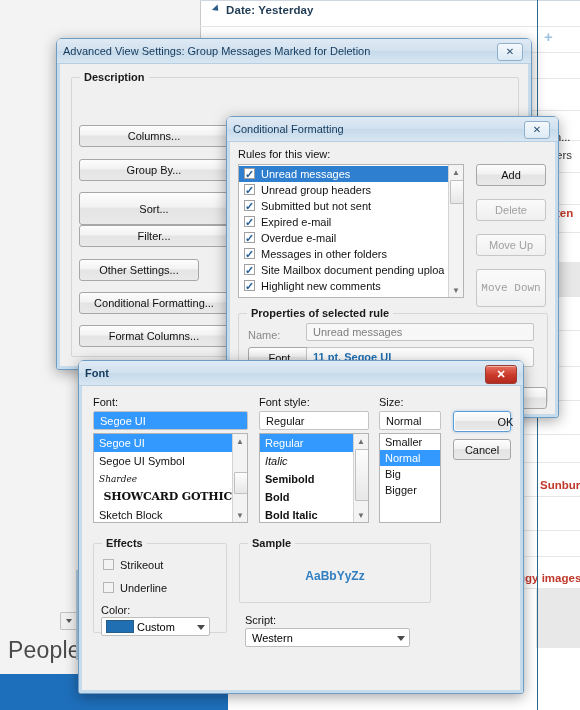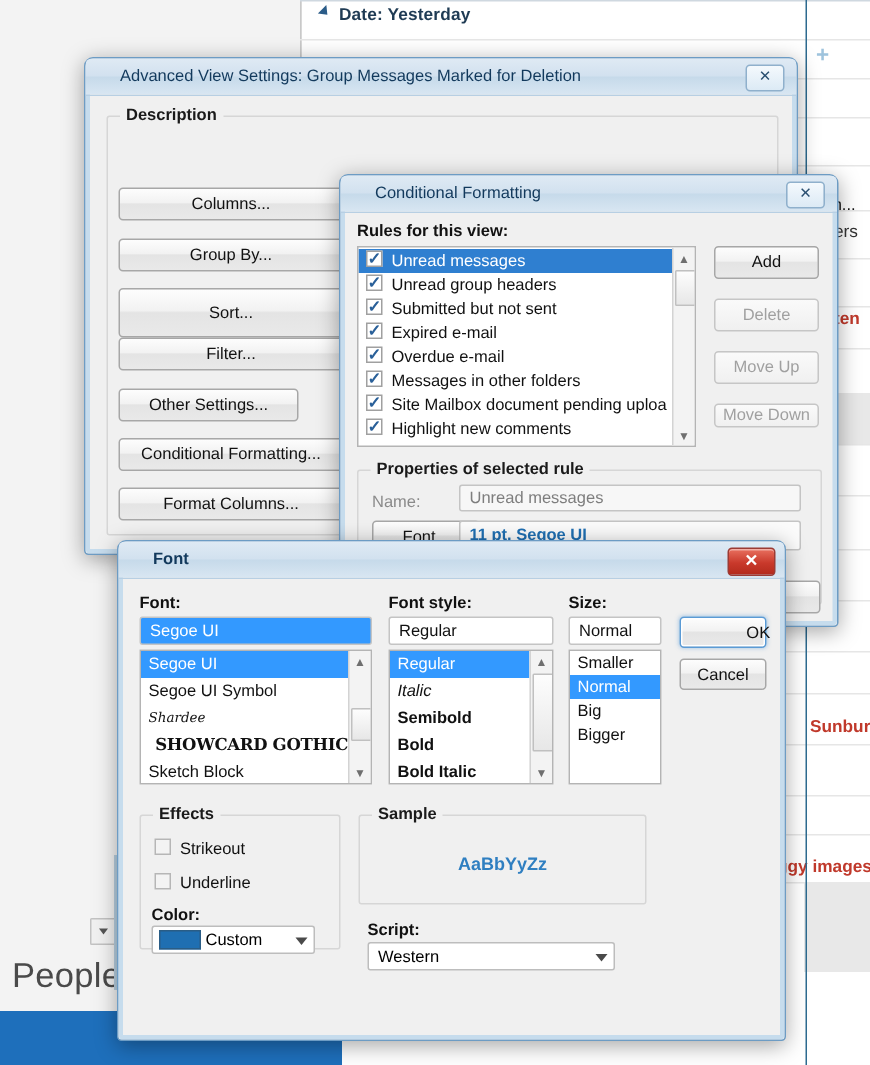--- a/index.html
+++ b/index.html
@@ -74,21 +74,21 @@
   }
   .dlg-title {
     position: relative;
     height: 24px;
     background: linear-gradient(to bottom,#dfeaf4 0%,#d2e1ef 48%,#c6daea 52%,#d8e6f2 100%);
     border-radius: 4px 4px 0 0;
     border-bottom: 1px solid #b7cfe3;
     display:flex; align-items:center;
   }
   .dlg-title .cap {
-    margin-left: 23px; font-size: 11px; color: #12395c; white-space:nowrap;
+    margin-left: 6px; font-size: 11px; color: #12395c; white-space:nowrap;
   }
 
   
   .closebtn-plain {
     position:absolute; right:8px; top:4px; width:24px; height:16px;
     border:1px solid #8fb0cc; border-radius:3px;
     background: linear-gradient(to bottom,#f4f9fd,#dceaf5);
     display:flex; align-items:center; justify-content:center;
     font-size:10px; color:#2a4f70; line-height:1;
   }
@@ -104,21 +104,21 @@
   
   .group {
     position:absolute; border:1px solid #d6d6d6; border-radius:2px;
     background: transparent;
   }
   .group > .glabel {
     position:absolute; top:-7px; left:8px; background:#f0f0f0;
     padding:0 4px; font-size:11px; font-weight:bold; color:#1a1a1a;
   }
   .lbl { position:absolute; font-size:11px; color:#111; }
-  .lbl.bold { font-weight:bold; }
+  .lbl.bold { font-weight:normal; }
   .lbl.gray { color:#8a8a8a; }
 
   
   .btn {
     position:absolute; box-sizing:border-box;
     background: linear-gradient(to bottom,#fdfdfd 0%,#f2f2f2 45%,#e4e4e4 50%,#e9e9e9 100%);
     border:1px solid #a7a7a7; border-radius:3px;
     font-size:11px; color:#111;
     display:flex; align-items:center; justify-content:center;
     text-align:center;
@@ -310,21 +310,21 @@
       <div class="vscroll">
         <div class="vs-arrow" style="top:0;">▲</div>
         <div class="vs-thumb" style="top:15px; height:22px;"></div>
         <div class="vs-arrow" style="bottom:0;">▼</div>
       </div>
     </div>
 
     <div class="btn" style="left:249px; top:47px;  width:70px; height:22px;">Add</div>
     <div class="btn disabled" style="left:249px; top:82px; width:70px; height:22px;">Delete</div>
     <div class="btn disabled" style="left:249px; top:117px; width:70px; height:22px;">Move Up</div>
-    <div class="btn disabled" style="left:249px; top:152px; width:70px; height:16px;">Move Down</div>
+    <div class="btn disabled" style="left:249px; top:152px; width:70px; height:38px;font-family:Liberation Mono, monospace;">Move Down</div>
 
     <div class="group" style="left:11px; top:196px; width:308px; height:88px;">
       <span class="glabel" style="background:#f0f0f0;">Properties of selected rule</span>
     </div>
 
     <div class="lbl gray" style="left:21px; top:212px;">Name:</div>
     <div class="field readonly" style="left:79px; top:206px; width:228px; height:18px;">Unread messages</div>
 
     <div class="btn" style="left:21px; top:230px; width:72px; height:21px;">Font...</div>
     <div class="field fontpreview" style="left:79px; top:230px; width:228px; height:20px;">11 pt. Segoe UI</div>

